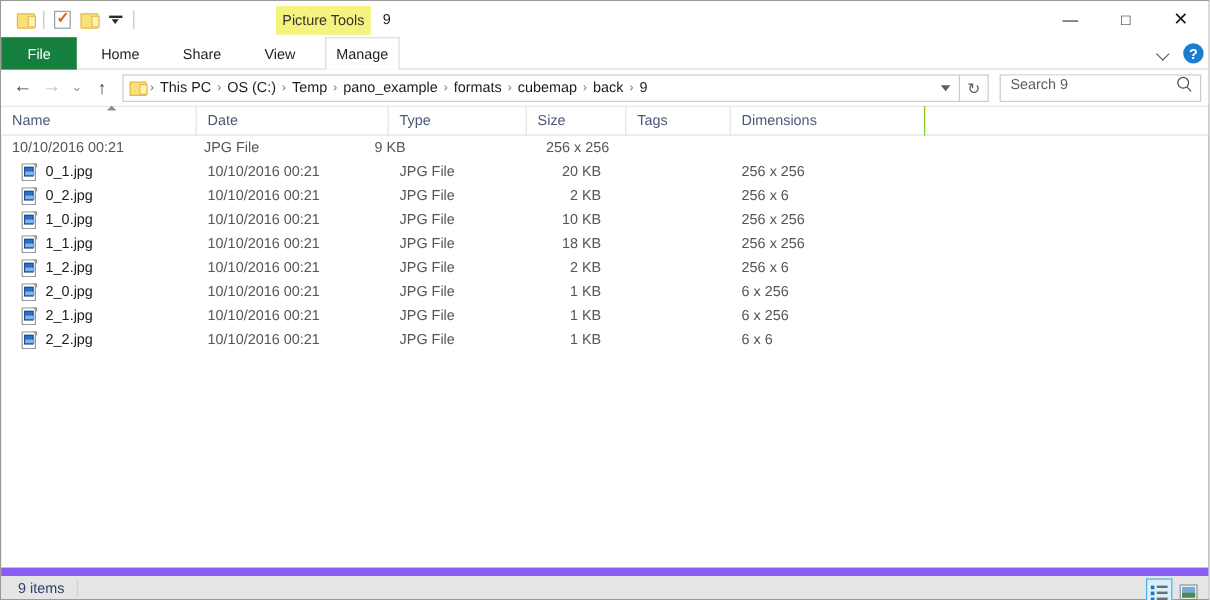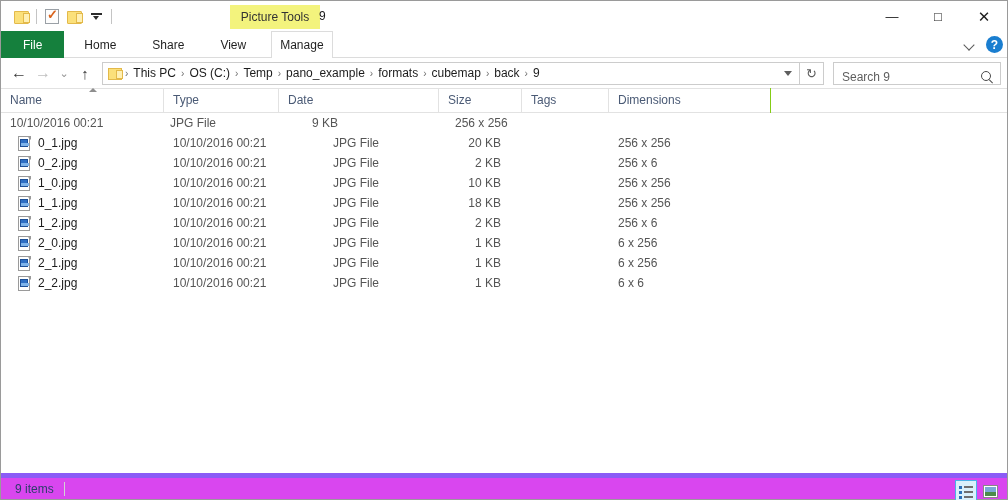--- a/index.html
+++ b/index.html
@@ -62,21 +62,21 @@
   }
   .dropdown-glyph::after {
     content: ""; position: absolute; left: 2px; top: 5px;
     border-left: 3.5px solid transparent;
     border-right: 3.5px solid transparent;
     border-top: 4px solid #2b2b2b;
   }
 
   .ctx-tab-label {
     position: absolute; left: 229px; top: 4px;
-    width: 90px; height: 24px;
+    width: 79px; height: 24px;
     background: #f3f37d;
     display: flex; align-items: center; justify-content: center;
     font-size: 12px; color: #333333;
   }
   .win-title {
     position: absolute; left: 318px; top: 0; height: 30px;
     display: flex; align-items: center;
     font-size: 12px; color: #1a1a1a;
   }
   .wincontrols {
@@ -201,22 +201,22 @@
   .refresh-btn {
     width: 24px; height: 23px; flex: 0 0 auto;
     border: 1px solid #cccccc; border-left: none;
     display: flex; align-items: center; justify-content: center;
     font-size: 13px; color: #5e5e5e; background: #ffffff;
   }
   .searchbox {
     width: 168px; height: 23px; flex: 0 0 168px;
     border: 1px solid #cccccc;
     margin-left: 9px;
-    display: flex; align-items: flex-end;
-    padding: 12px 6px 0 8px;
+    display: flex; align-items: flex-start;
+    padding: 0 6px 0 8px;
     background: #ffffff;
   }
   .searchbox input {
     border: none; outline: none; flex: 1 1 auto;
     font-family: "Liberation Sans", sans-serif;
     font-size: 12px; color: #1c1c1c; min-width: 0;
   }
   .searchbox input::placeholder { color: #5e5e5e; opacity: 1; }
   .search-icon {
     width: 14px; height: 14px; position: relative; flex: 0 0 14px;
@@ -297,22 +297,22 @@
     background: #2e6fc4; border: 1px solid #1c4f96;
   }
   .jpg-icon .thumb::after {
     content: ""; position: absolute; left: 0px; bottom: 0px;
     width: 8px; height: 3px; background: #7fb4ea;
   }
 
   
   .statusbar {
     height: 26px; flex: 0 0 26px;
-    border-top: 5px solid #8b5cf6;
-    background: #d946ef;
+    border-top: 7px solid #8b5cf6;
+    background: #e5e5e5;
     display: flex; align-items: center;
     position: relative;
   }
   .status-text {
     font-size: 12px; color: #2c3e6b; padding-left: 14px;
   }
   .status-div {
     width: 1px; height: 14px; background: #d3d3d3; margin-left: 10px;
   }
   .viewbtns {
@@ -427,22 +427,22 @@
     <div class="searchbox">
       <input type="text" placeholder="Search 9" style="">
       <span class="search-icon"></span>
     </div>
   </div>
 
   <div class="content">
 
     <div class="colheaders">
       <div class="col" style="width:163px">Name</div>
+      <div class="col" style="width:160px">Date</div>
       <div class="col" style="width:115px">Type</div>
-      <div class="col" style="width:160px">Date</div>
       <div class="col" style="width:83px">Size</div>
       <div class="col" style="width:87px">Tags</div>
       <div class="col last" style="width:162px">Dimensions</div>
       <div class="sortcaret"></div>
     </div>
 
     <div class="filelist">
 
       <div class="filerow">
         <div class="cell" style="width:160px">

